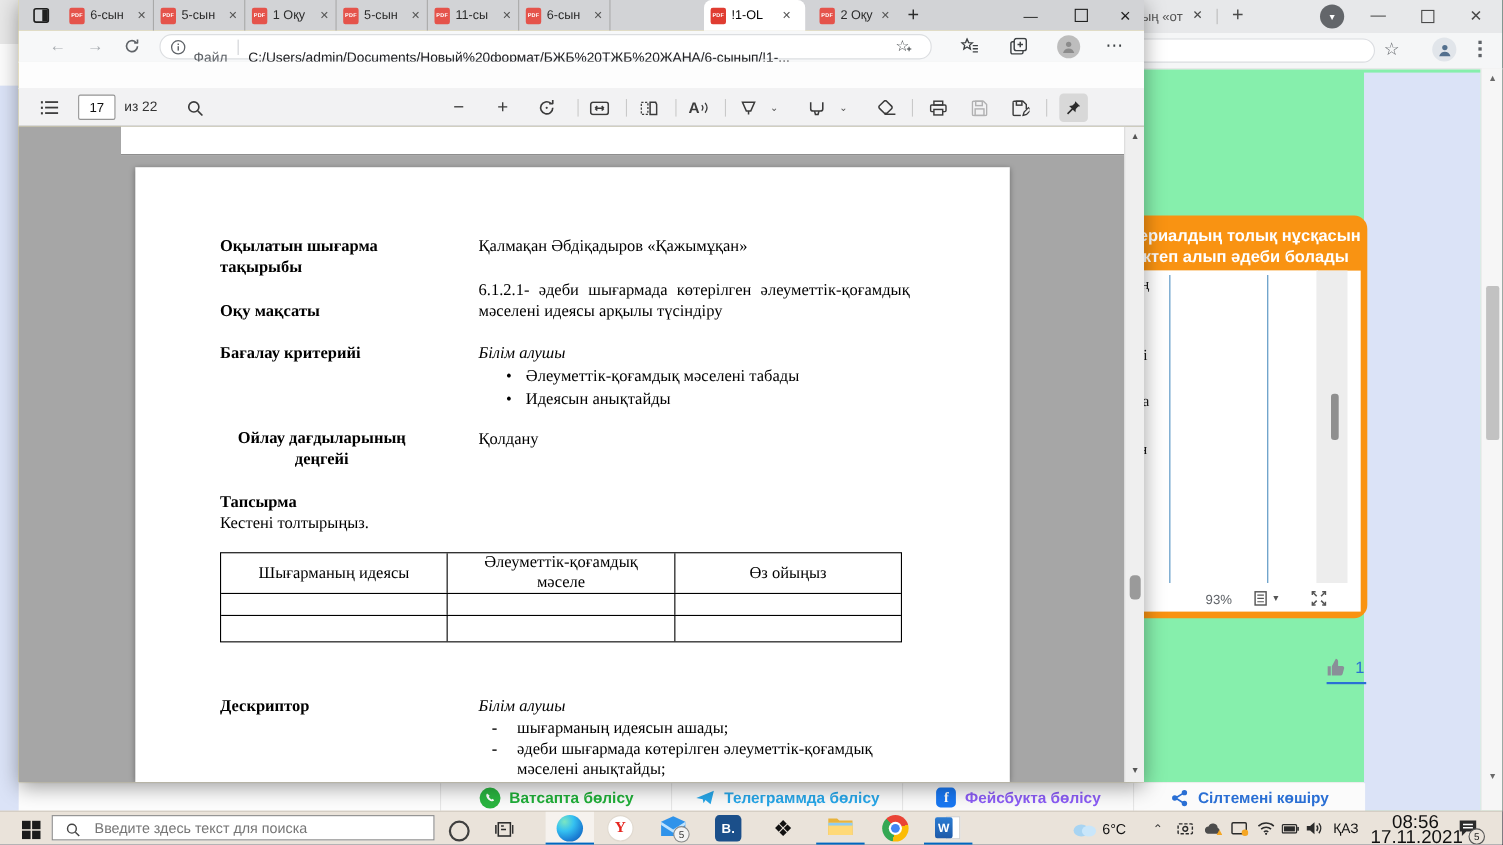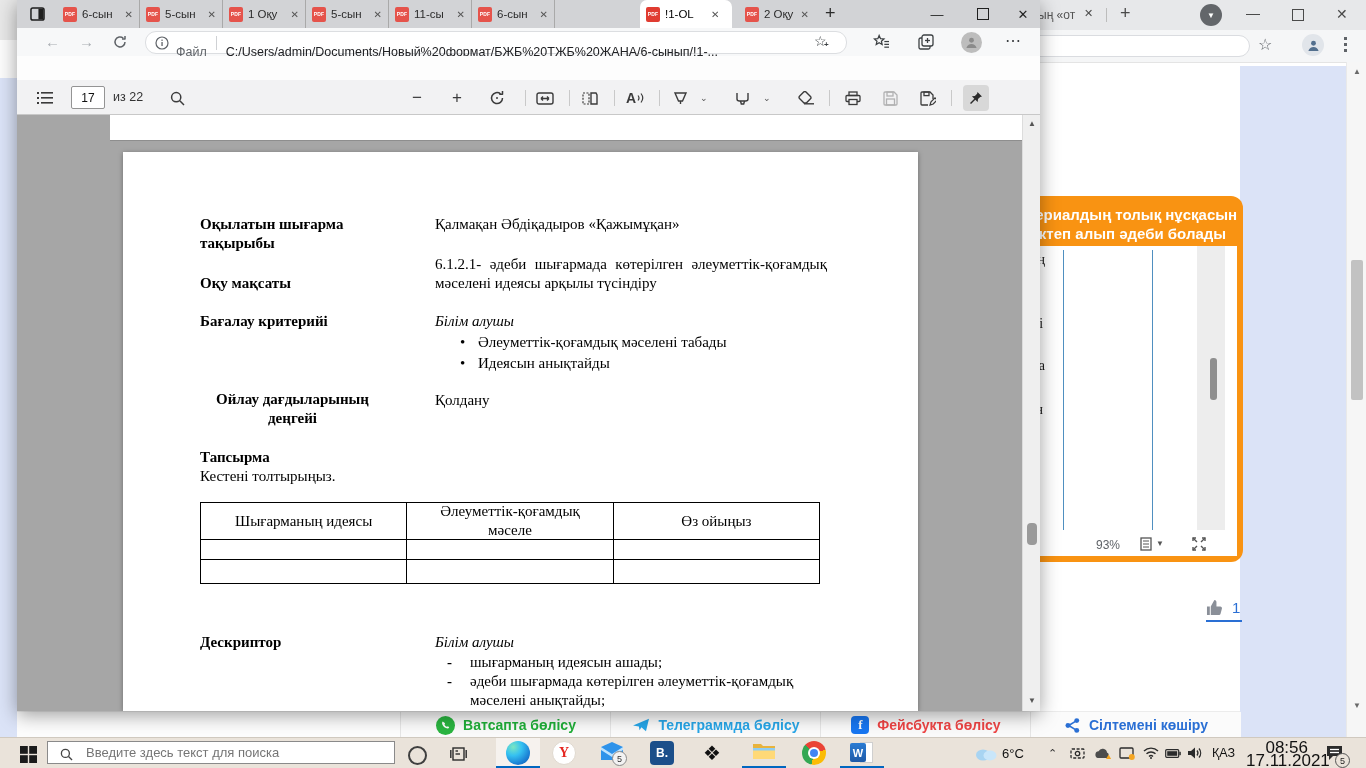--- a/index.html
+++ b/index.html
@@ -3,21 +3,21 @@
 <meta charset="utf-8">
 <style>
   html,body{margin:0;padding:0;background:#000;}
   #screen{position:relative;width:1366px;height:768px;overflow:hidden;
     font-family:"Liberation Sans",sans-serif;background:#dde4f8;}
   .abs{position:absolute;}
   .ico{display:flex;align-items:center;justify-content:center;}
   svg{display:block;}
 
   
-  #bgwin{left:1020px;top:0;width:346px;height:737px;background:#ffffff;}
+  #bgwin{left:1020px;top:0;width:346px;height:737px;background:#86efac;}
   .bg-titlebar{left:0;top:0;width:346px;height:30px;background:#e7e8ea;}
   .bg-toolbar{left:0;top:30px;width:346px;height:32px;background:#f5f6f7;border-bottom:1px solid #e4e4e4;}
   .bg-tab-label{font-size:12px;color:#555;white-space:nowrap;}
   .glyph{color:#4a4a4a;}
   .bg-pill{background:#fff;border:1px solid #dadce0;border-radius:11px;}
   .lavender{background:#dbe3f7;}
   .orange-panel{background:#f99312;border-radius:12px;}
   .banner-text{color:#fff;font-weight:bold;font-size:15px;text-align:center;line-height:19px;}
   .frag{font-family:"Liberation Serif",serif;font-size:14px;color:#1a1a1a;}
   .vline{width:1px;background:#4f8fc0;}
@@ -189,21 +189,21 @@
     <div class="abs share-cell" style="left:593px;">
       <span>
         <svg width="18" height="16" viewBox="0 0 20 18">
             <path d="M1 9.5L19 2l-3.4 14-5.2-4.4-2 3.4-.8-4.2z" fill="#27a6e8"></path>
           </svg>
       </span>
       <span class="share-label" style="color:#27a6e8;">Телеграммда бөлісу</span>
     </div>
     <div class="abs share-cell" style="left:803px;">
       <span class="ico" style="width:18px;height:18px;border-radius:4px;background:#1877f2;color:#fff;font-weight:bold;font-size:13px;font-family:'Liberation Serif',serif;">f</span>
-      <span class="share-label" style="color:#ef4444;">Фейсбукта бөлісу</span>
+      <span class="share-label" style="color:#8b5cf6;">Фейсбукта бөлісу</span>
     </div>
     <div class="abs share-cell" style="left:1013px;">
       <span>
         <svg width="17" height="17" viewBox="0 0 18 18">
             <g stroke="#2a6fd4" stroke-width="1.6">
               <line x1="5" y1="9" x2="13" y2="4"></line>
               <line x1="5" y1="9" x2="13" y2="14"></line>
             </g>
             <circle cx="13.5" cy="3.8" r="2.6" fill="#2a6fd4"></circle>
             <circle cx="4.2" cy="9" r="2.6" fill="#2a6fd4"></circle>

